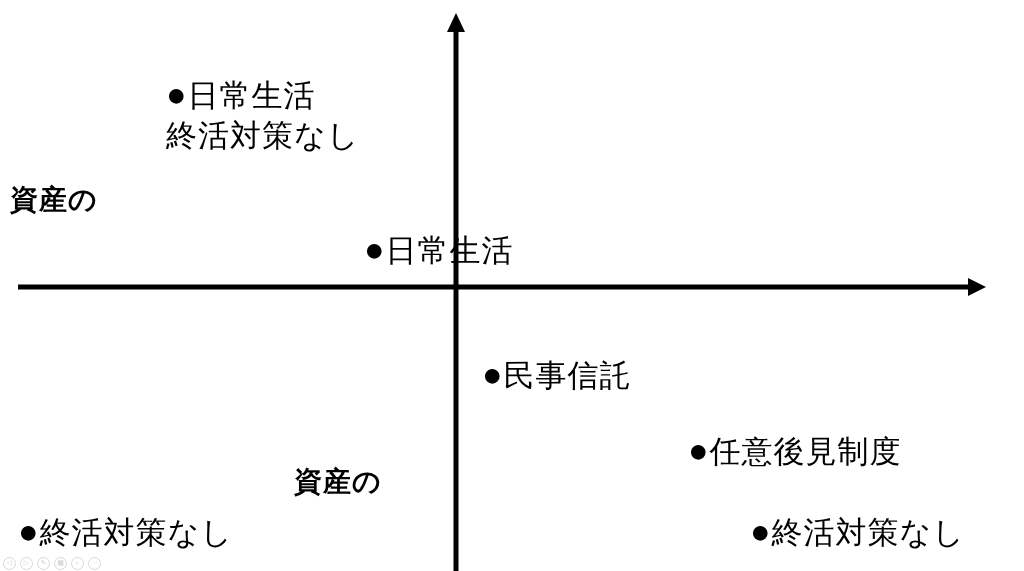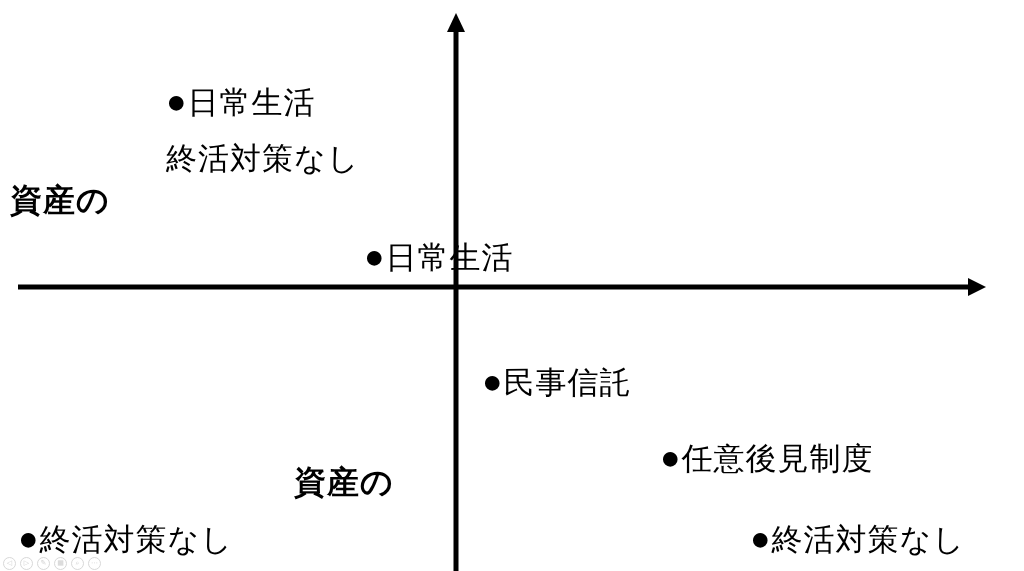--- a/index.html
+++ b/index.html
@@ -5,25 +5,25 @@
   html, body { margin: 0; padding: 0; }
   body {
     width: 1024px; height: 571px; overflow: hidden;
     background: #ffffff; position: relative;
     font-family: "DejaVu Sans", "Liberation Sans", sans-serif;
     color: #000;
   }
   .axes { position: absolute; left: 0; top: 0; }
   .label {
     position: absolute; white-space: nowrap;
-    font-size: 31px; line-height: 56px; font-weight: 300; letter-spacing: 1px; font-family: Liberation Serif, serif;
+    font-size: 31px; line-height: 40px; font-weight: 300; letter-spacing: 1px;
   }
   .label .dot { font-size: 34px; }
   .axis-title {
-    position: absolute; font-weight: bold; font-size: 32px; line-height: 52px;
+    position: absolute; font-weight: bold; font-size: 28px; line-height: 52px;
     letter-spacing: 1px; white-space: nowrap;
   }
   .nav {
     position: absolute; left: 3px; top: 557px; display: flex; gap: 4px;
   }
   .nav span {
     width: 11px; height: 11px; border: 1px solid #d8d8d8; border-radius: 50%;
     font-size: 7px; line-height: 11px; text-align: center; color: #cfcfcf;
   }
 </style>
@@ -51,21 +51,21 @@
 </div>
 
 <div class="label" style="left:364px; top:229px;">
   <span class="dot">●</span><span>日常生活</span>
 </div>
 
 <div class="label" style="left:482px; top:321px;margin-top:33px;">
   <span class="dot">●</span><span>民事信託</span>
 </div>
 
-<div class="label" style="left:660px; top:430px;">
+<div class="label" style="left:688px; top:430px;">
   <span class="dot">●</span><span>任意後見制度</span>
 </div>
 
 <div class="label" style="left:750px; top:511px;">
   <span class="dot">●</span><span>終活対策なし</span>
 </div>
 
 <div class="label" style="left:18px; top:511px;text-align:center;">
   <span class="dot">●</span><span>終活対策なし</span>
 </div>

